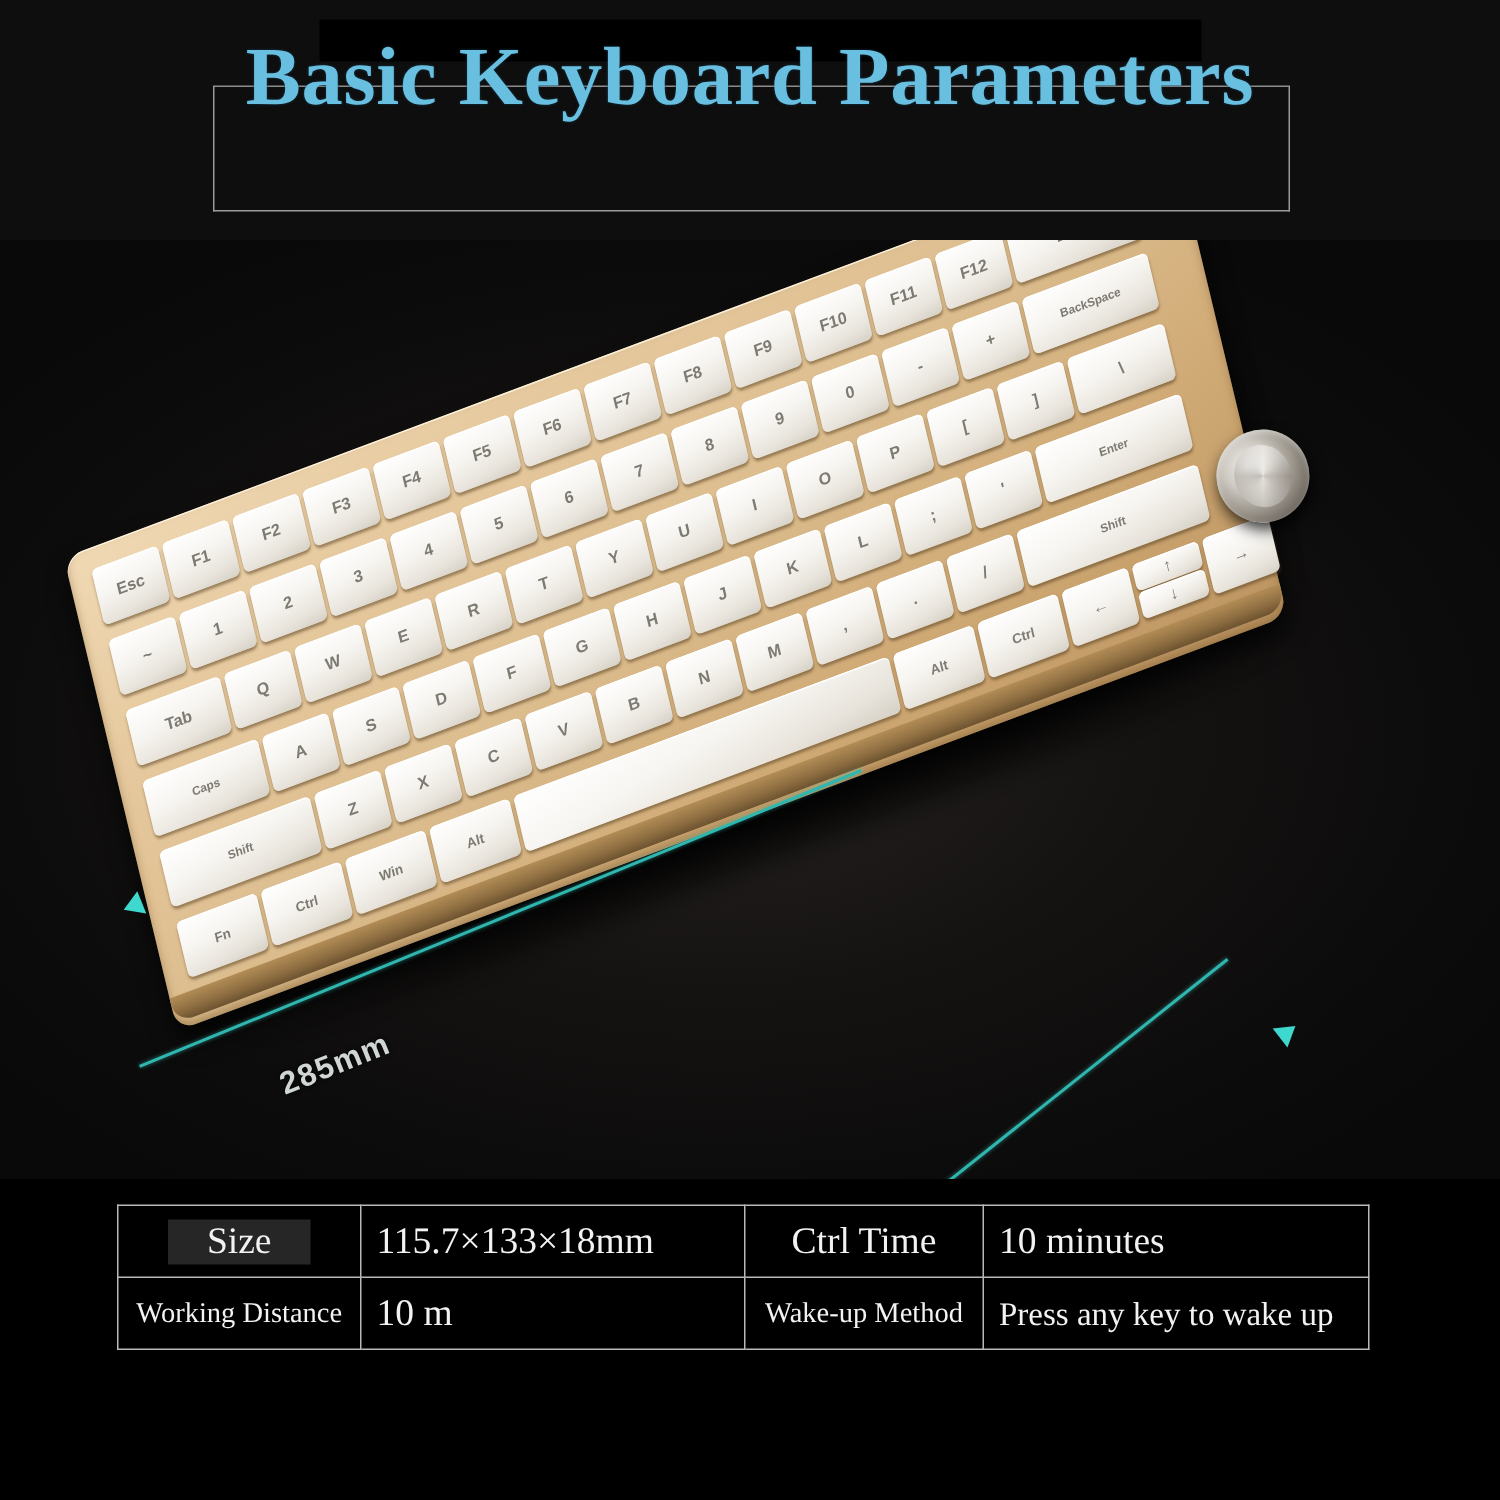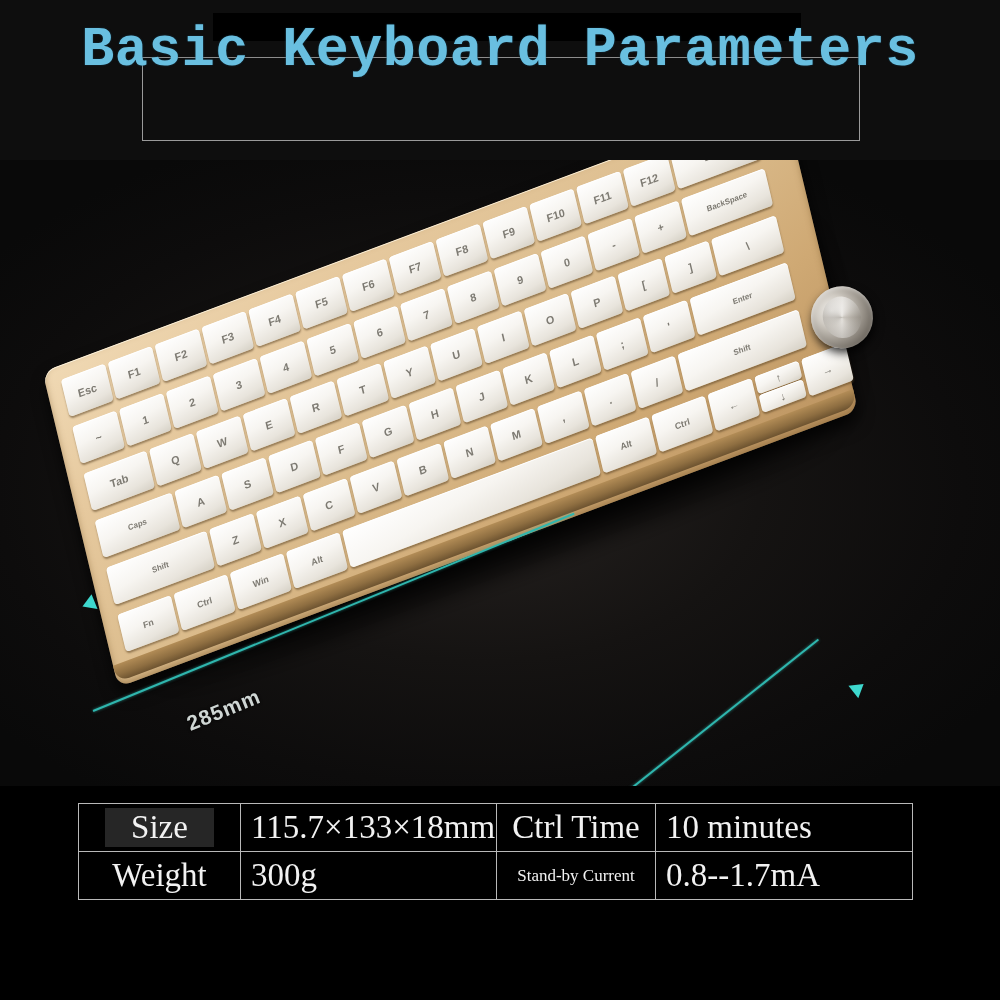--- a/index.html
+++ b/index.html
@@ -33,21 +33,21 @@
     width: 718px; height: 84px;
     border: 1.5px solid #9a9a9a;
     border-top-color: #8d8d8d;
   }
 
   .page-title {
     position: absolute;
     left: 0; top: 19px;
     width: 1000px;
     text-align: center;
-    font-family: Liberation Mono, monospace;
+    font-family: Liberation Serif, serif;
     font-size: 55px;
     font-weight: bold;
     letter-spacing: 0.5px;
     color: #69bfe0;
     text-shadow: 0 0 2px rgba(20,60,80,0.9);
     z-index: 5;
     white-space: nowrap;
   }
 
   
@@ -220,21 +220,21 @@
     padding: 0 10px;
     background: #000;
     overflow: hidden;
     white-space: nowrap;
   }
 
   td.lbl { text-align: center; }
   td.val { text-align: left; }
 
   
-  .fs-lg  { font-size: 33px; }
+  .fs-lg  { font-size: 25px; }
   .fs-md  { font-size: 22px; }
   .fs-sm  { font-size: 19px; }
   .fs-xs  { font-size: 17px; }
 
   .size-hl {
     display: inline-block;
     background: #262626;
     padding: 1px 26px;
   }
 
@@ -363,22 +363,22 @@
       <tbody>
         <tr>
           <td class="lbl fs-lg">
             <span class="size-hl">Size</span>
           </td>
           <td class="val fs-lg">115.7×133×18mm</td>
           <td class="lbl fs-lg">Ctrl Time</td>
           <td class="val fs-lg">10 minutes</td>
         </tr>
         <tr>
-          <td class="lbl fs-lg">Weight</td>
-          <td class="val fs-lg">300g</td>
-          <td class="lbl fs-xs">Stand-by Current</td>
-          <td class="val fs-lg">0.8--1.7mA</td>
+          <td class="lbl fs-sm">Working Distance</td>
+          <td class="val fs-lg">10 m</td>
+          <td class="lbl fs-sm">Wake-up Method</td>
+          <td class="val fs-md">Press any key to wake up</td>
         </tr>
       </tbody>
     </table>
   </div>
 
 </div>
 
 </body></html>

